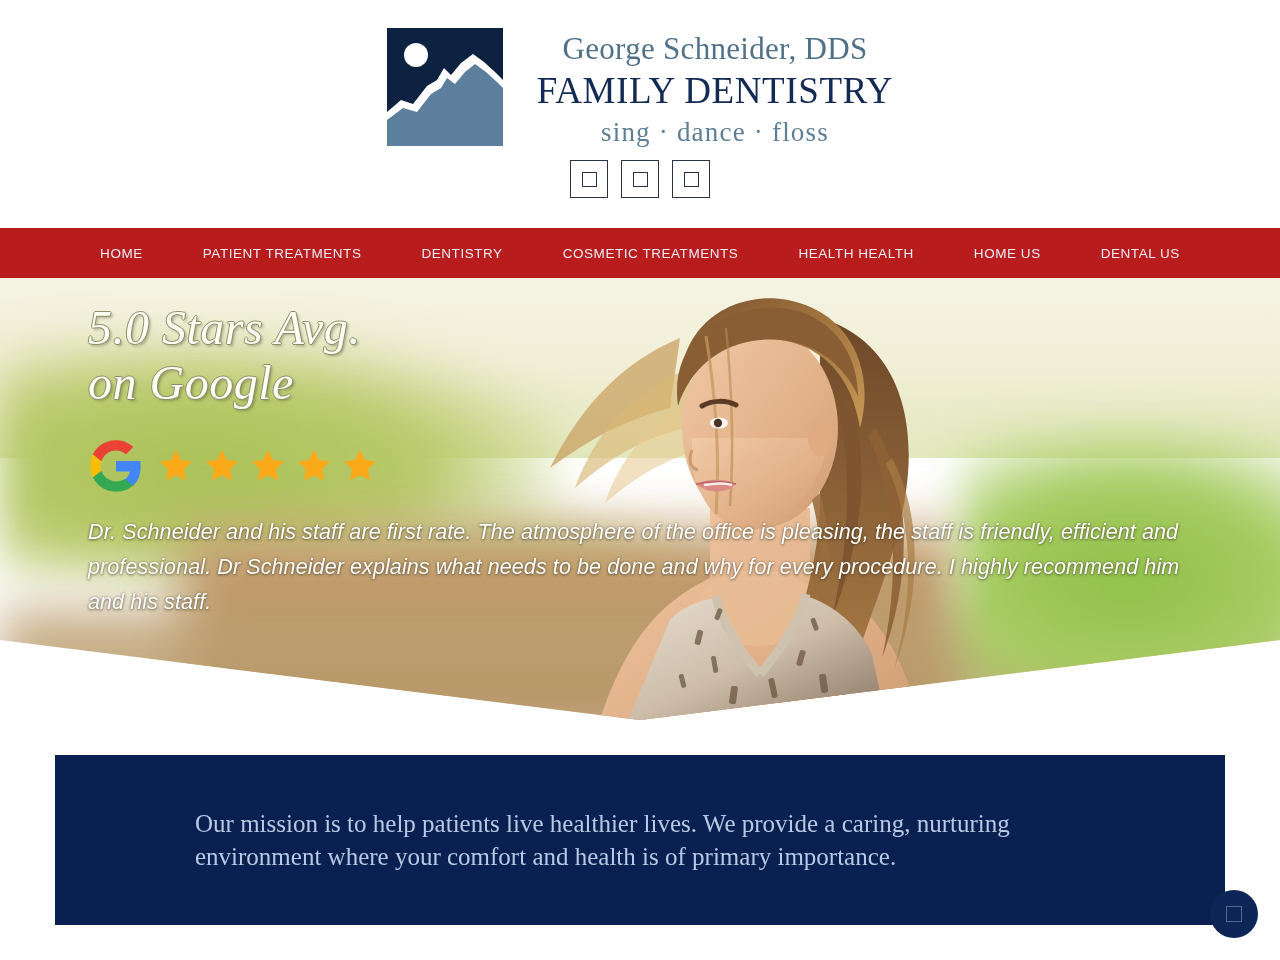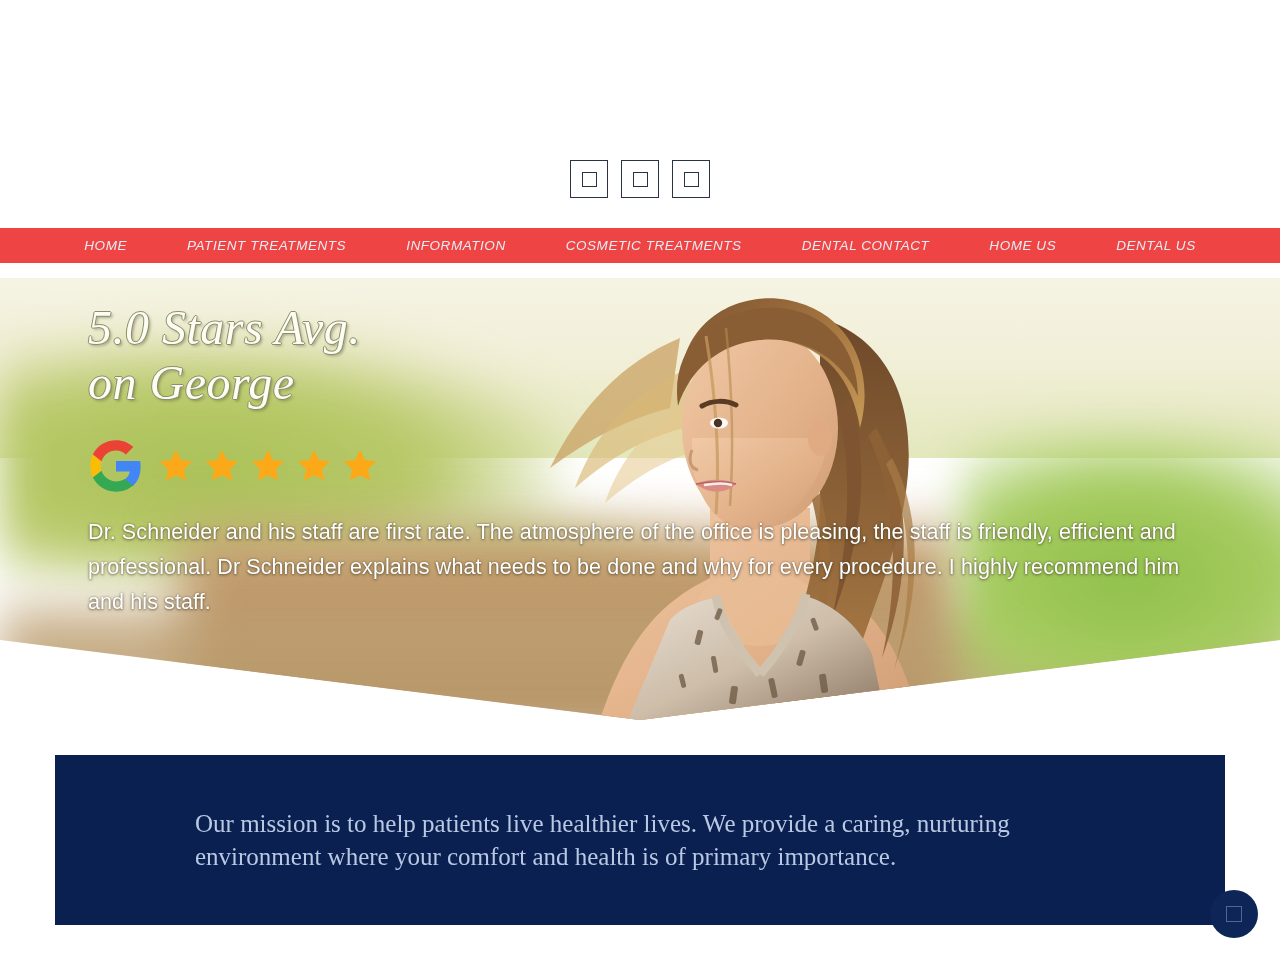--- a/index.html
+++ b/index.html
@@ -48,23 +48,23 @@
     width:38px; height:38px; border:1px solid #2a3247;
     display:flex; align-items:center; justify-content:center;
     background:#fff;
   }
   .social-box i {
     display:block; width:15px; height:15px; border:1px solid #2a3247;
   }
 
   
   .nav {
-    position:absolute; left:0; top:228px; width:1280px; height:35px;
-    background:#ef4444;
-    display:flex; align-items:center; justify-content:center;font-style:italic;
+    position:absolute; left:0; top:228px; width:1280px; height:50px;
+    background:#b91c1c;
+    display:flex; align-items:center; justify-content:center;
   }
   .nav-inner { display:flex; align-items:center; }
   .nav-item {
     color:#e8edf6; font-size:13.5px; letter-spacing:0.55px;
     font-family:"Liberation Sans", sans-serif;
     padding:0 0; white-space:nowrap; text-decoration:none;
     display:block;
   }
   .nav-gap { width:60px; flex:0 0 auto; }
 
@@ -129,21 +129,21 @@
     position:absolute; left:88px; top:440px;
     display:flex; align-items:center; gap:12px;
   }
   .g-logo { width:56px; height:56px; flex:0 0 auto; }
   .stars { display:flex; gap:6px; align-items:center; }
   .star { width:40px; height:40px; display:block; }
 
   .testimonial {
     position:absolute; left:88px; top:515px; width:1100px;
     font-family:"Liberation Sans", sans-serif;
-    font-size:21.5px; line-height:35px;
+    font-style:italic; font-size:21.5px; line-height:35px;
     color:#ffffff; letter-spacing:0.1px;
     text-shadow:0 1px 3px rgba(60,50,30,.65), 0 0 2px rgba(80,70,40,.5);
   }
 
   
   .mission {
     position:absolute; left:55px; top:755px; width:1170px; height:170px;
     background:#0a2050;
     display:flex; align-items:center; justify-content:center;
   }
@@ -163,45 +163,60 @@
     display:block; width:16px; height:16px; border:1px solid #53688f;
   }
 </style>
 </head>
 <body>
 
 <div class="page">
 
   <div class="header">
 
+    <div class="brand-row">
+      <div class="logo-mark">
+        <svg viewBox="0 0 116 118" xmlns="http://www.w3.org/2000/svg" aria-hidden="true">
+          <rect x="0" y="0" width="116" height="118" fill="#0d2240"></rect>
+          <circle cx="29" cy="27" r="12" fill="#ffffff"></circle>
+          <path d="M0 118 L0 84 L14 72 L26 76 L40 58 L50 52 L57 40 L64 47 L74 35 L86 26 L97 34 L108 44 L116 52 L116 118 Z" fill="#ffffff"></path>
+          <path d="M0 118 L0 92 L16 80 L30 84 L44 66 L54 60 L60 50 L68 56 L78 44 L88 36 L99 44 L110 54 L116 60 L116 118 Z" fill="#5b7f9c"></path>
+        </svg>
+      </div>
+      <div class="brand-text">
+        <div class="brand-name">George Schneider, DDS</div>
+        <div class="brand-title">FAMILY DENTISTRY</div>
+        <div class="brand-tagline">sing · dance · floss</div>
+      </div>
+    </div>
 
     <div class="social-row">
       <div class="social-box">
           <i></i>
         </div>
       <div class="social-box">
           <i></i>
         </div>
       <div class="social-box">
           <i></i>
         </div>
     </div>
   </div>
 
   <nav class="nav">
     <div class="nav-inner">
       <a class="nav-item" href="#">HOME</a>
       <span class="nav-gap"></span>
       <a class="nav-item" href="#">PATIENT TREATMENTS</a>
       <span class="nav-gap"></span>
-      <a class="nav-item" href="#">INFORMATION</a>
+      <a class="nav-item" href="#">DENTISTRY</a>
       <span class="nav-gap"></span>
       <a class="nav-item" href="#">COSMETIC TREATMENTS</a>
       <span class="nav-gap"></span>
-      <a class="nav-item" href="#">DENTAL CONTACT</a>
+      <a class="nav-item" href="#">HEALTH HEALTH</a>
       <span class="nav-gap"></span>
       <a class="nav-item" href="#">HOME US</a>
       <span class="nav-gap"></span>
       <a class="nav-item" href="#">DENTAL US</a>
     </div>
   </nav>
 
   <section class="hero">
     <div class="hero-bg">
       <div class="bg-sky"></div>
@@ -289,21 +304,21 @@
 
           <path d="M356 150 C 392 210, 392 300, 362 380 C 380 300, 376 215, 348 158 Z" fill="#8e6236" opacity=".9"></path>
           <path d="M372 180 C 404 240, 400 320, 374 392 C 394 318, 394 244, 366 186 Z" fill="#a87c46" opacity=".7"></path>
         </svg>
       </div>
     </div>
 
     <div class="hero-content">
       <div class="hero-head">
         <div>5.0 Stars Avg.</div>
-        <div>on George</div>
+        <div>on Google</div>
       </div>
 
       <div class="rating-row" style="top:160px;">
         <svg class="g-logo" viewBox="0 0 48 48" xmlns="http://www.w3.org/2000/svg">
           <path fill="#4285F4" d="M45.1 24.5c0-1.6-.1-3.2-.4-4.7H24v9h11.9c-.5 2.8-2.1 5.1-4.4 6.7v5.6h7.1c4.2-3.8 6.5-9.5 6.5-16.6z"></path>
           <path fill="#34A853" d="M24 46c5.9 0 10.9-2 14.6-5.3l-7.1-5.6c-2 1.3-4.5 2.1-7.5 2.1-5.8 0-10.7-3.9-12.4-9.1H4.2v5.8C7.9 41.3 15.3 46 24 46z"></path>
           <path fill="#FBBC05" d="M11.6 28.1c-.5-1.3-.7-2.7-.7-4.1s.3-2.8.7-4.1v-5.8H4.2C2.8 17 2 20.4 2 24s.8 7 2.2 9.9l7.4-5.8z"></path>
           <path fill="#EA4335" d="M24 10.8c3.3 0 6.2 1.1 8.5 3.3l6.3-6.3C34.9 4.3 29.9 2 24 2 15.3 2 7.9 6.7 4.2 14.1l7.4 5.8c1.7-5.2 6.6-9.1 12.4-9.1z"></path>
         </svg>
         <div class="stars">

